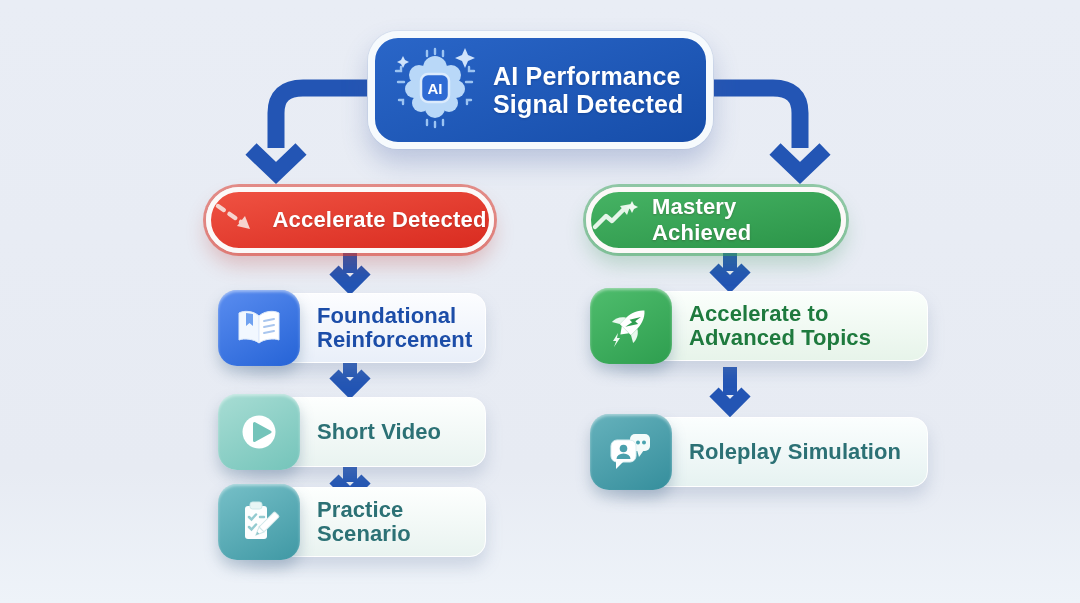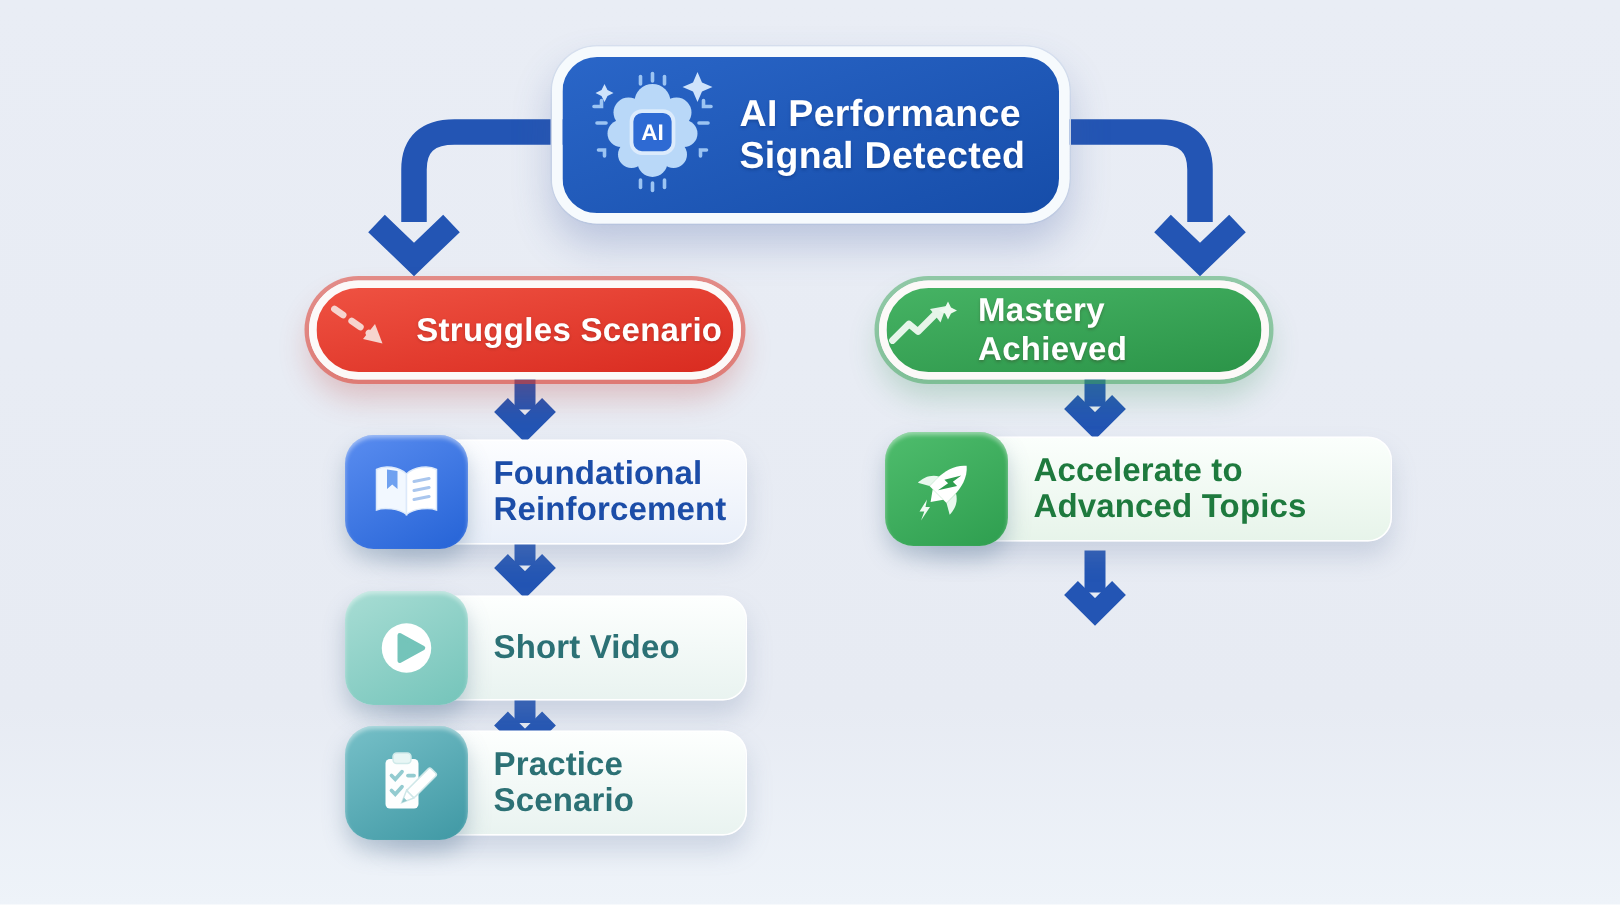--- a/index.html
+++ b/index.html
@@ -39,21 +39,21 @@
   }
   .pill-green{
     left:586px;top:187px;width:260px;
     background:linear-gradient(170deg,var(--mastery-green-light,#46b364),var(--mastery-green,#2b9448));
     box-shadow:0 0 0 3px rgba(60,165,90,.5),0 12px 20px rgba(70,150,100,.28);
   }
   .pill-label{text-shadow:0 1px 2px rgba(60,20,20,.25);}
 
   
   .step{height:76px;}
-  .col-l{left:218px;width:268px;margin-left:12px;}
+  .col-l{left:218px;width:268px;}
   .col-r{left:590px;width:338px;}
   .step-card{
     position:absolute;left:24px;right:0;top:3px;bottom:3px;
     border-radius:16px;border:1px solid #ffffff;
     box-shadow:0 10px 16px rgba(125,145,175,.28);
   }
   .card-blue{background:linear-gradient(180deg,#fcfdff,#e9eff9);}
   .card-mint{background:linear-gradient(180deg,#fdfffe,#e9f3f0);}
   .card-grn {background:linear-gradient(180deg,#fbfffc,#e7f4ea);}
   .card-cyn {background:linear-gradient(180deg,#fbfefe,#e6f2f1);}
@@ -141,21 +141,21 @@
     <div class="node-title">AI Performance Signal Detected</div>
   </div>
 
   <div class="pill pill-red">
     <span>
       <svg width="46" height="34" viewBox="0 0 46 34">
         <path d="M5 6 L28 22" stroke="#f6d4ce" stroke-width="4.5" stroke-linecap="round" stroke-dasharray="7 7" fill="none"></path>
         <polygon points="37,29 24,26 32,16" fill="#f6d4ce"></polygon>
       </svg>
     </span>
-    <span class="pill-label">Struggles Scenario</span>
+    <span class="pill-label">Accelerate Detected</span>
   </div>
 
   <div class="pill pill-green">
     <span>
       <svg width="48" height="34" viewBox="0 0 48 34">
         <path d="M4 27 L15 16 L21 21 L33 9" stroke="#e6f5e9" stroke-width="4.5" stroke-linecap="round" stroke-linejoin="round" fill="none"></path>
         <polygon points="40,4 29,6 36,15" fill="#e6f5e9"></polygon>
         <path d="M41 1 l2 4 4 2 -4 2 -2 4 -2 -4 -4 -2 4 -2 Z" fill="#eefaf0"></path>
       </svg>
     </span>
@@ -222,14 +222,34 @@
           <path d="M31 20 C36 23 38 28 38 33 L31 29 Z" fill="#e9f8ee"></path>
           <polygon points="25,9 19,19 22.5,19 21,27 28,16 24,16" fill="#2f9e50"></polygon>
           <path d="M18 29 h10 l-5 7 Z" fill="#ffffff"></path>
         </g>
         <polygon points="10,30 5,38 8.2,38 6,44 12,35 9,35" fill="#eefbf2"></polygon>
       </svg>
     </div>
     <div class="step-label txt-green">Accelerate to Advanced Topics</div>
   </div>
 
+  <div class="step col-r" style="top:414px">
+    <div class="step-card card-cyn"></div>
+    <div class="step-tile tile-cyan">
+      <svg width="48" height="42" viewBox="0 0 48 42">
+        <g>
+          <rect x="23" y="3" width="20" height="17" rx="5" fill="#f4fbfa"></rect>
+          <polygon points="30,19 37,19 32,26" fill="#f4fbfa"></polygon>
+          <circle cx="31" cy="11.5" r="2" fill="#49a3af"></circle>
+          <circle cx="37" cy="11.5" r="2" fill="#49a3af"></circle>
+        </g>
+        <g>
+          <rect x="4" y="9" width="25" height="22" rx="6" fill="#ffffff" stroke="#d9eef0" stroke-width="1"></rect>
+          <polygon points="9,30 17,30 9,38" fill="#ffffff"></polygon>
+          <circle cx="16.5" cy="17.5" r="3.8" fill="#4aa0ac"></circle>
+          <path d="M9.5 28 a7 5.5 0 0 1 14 0 Z" fill="#4aa0ac"></path>
+        </g>
+      </svg>
+    </div>
+    <div class="step-label txt-teal">Roleplay Simulation</div>
+  </div>
 
 </div>
 
 </body></html>

